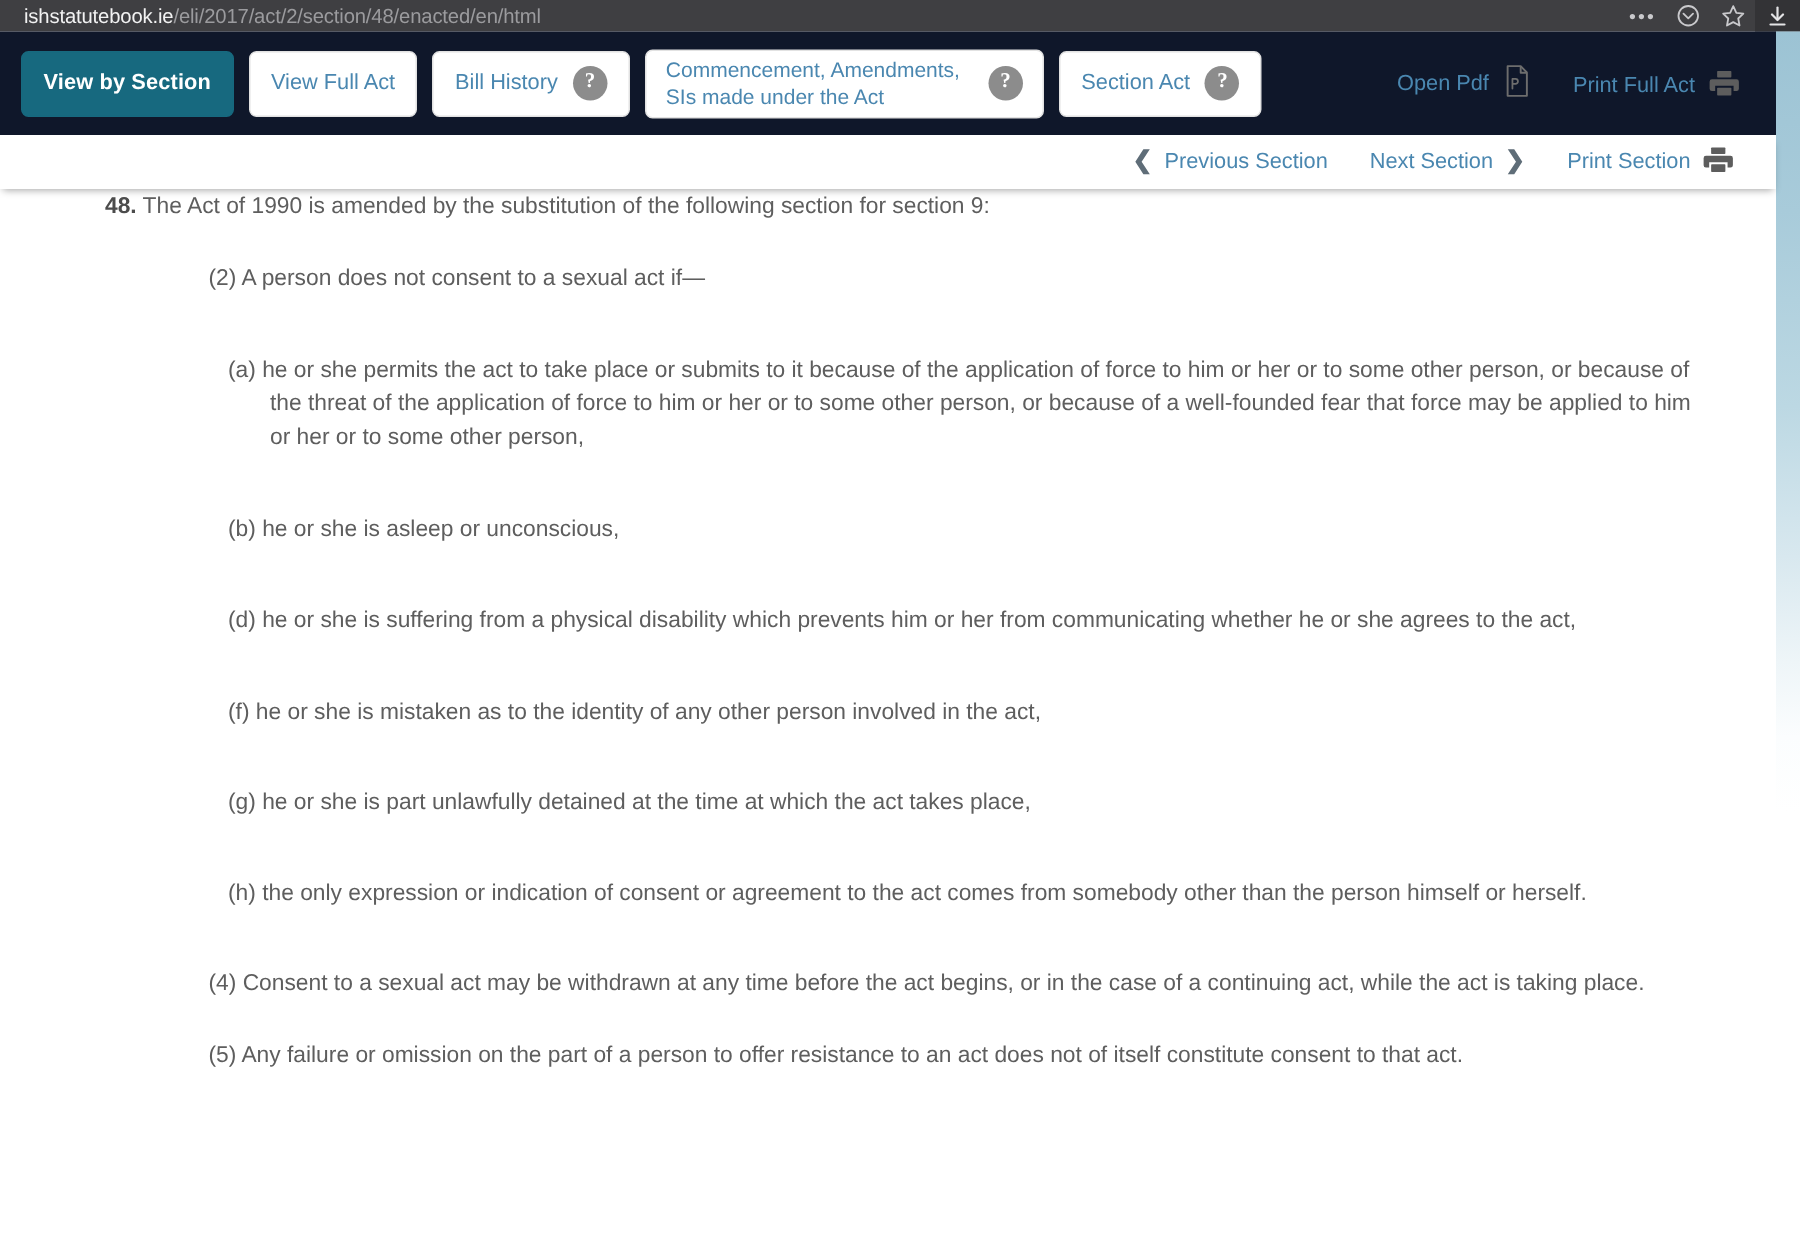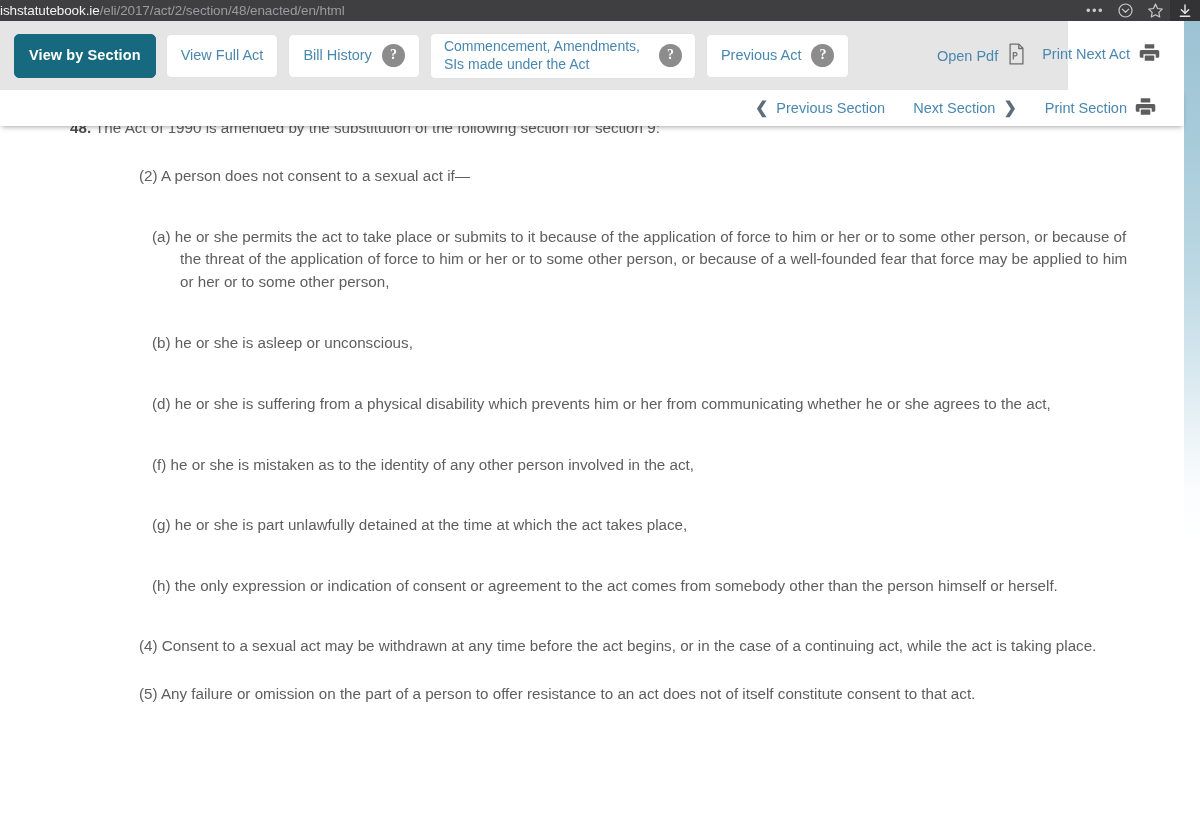--- a/index.html
+++ b/index.html
@@ -23,20 +23,21 @@
   
   .browser-bar {
     position: absolute;
     top: 0; left: 0;
     width: 1200px;
     height: 21px;
     background: #3f3f42;
     display: flex;
     align-items: center;
     box-sizing: border-box;
+    padding-left: 16px;
   }
   .url-wrap {
     flex: 1 1 auto;
     padding-left: 0px;
     overflow: hidden;
     white-space: nowrap;
     font-size: 13.5px;
     line-height: 21px;
     letter-spacing: -0.1px;
   }
@@ -66,23 +67,23 @@
     letter-spacing: 1.5px;
     font-size: 13px;
     line-height: 10px;
     color: #c9c9cc;
   }
 
   
   .site-top {
     position: absolute;
     top: 21px; left: 0;
-    width: 1068px;
+    width: 1184px;
     height: 69px;
-    background: #e5e5e5;
+    background: #0f172a;
     box-sizing: border-box;
   }
   .toolbar-row {
     position: absolute;
     top: 0; left: 0;
     width: 1184px;
     height: 69px;
     display: flex;
     align-items: center;
     padding: 0 14px;
@@ -135,22 +136,22 @@
     font-weight: bold;
     display: flex;
     align-items: center;
     justify-content: center;
     font-family: "Liberation Serif", serif;
   }
 
   .toolbar-right {
     margin-left: auto;
     display: flex;
-    align-items: flex-start;
-    gap: 16px;
+    align-items: flex-end;
+    gap: 28px;
     padding-right: 10px;
   }
   .tool-link {
     display: flex;
     align-items: center;
     gap: 9px;
     color: #4a87b0;
     font-size: 14.5px;
     cursor: pointer;
     white-space: nowrap;
@@ -202,21 +203,21 @@
         #d8e8ef 350px,
         #eef5f8 420px,
         #fbfdfe 470px,
         #ffffff 520px);
     z-index: 2;
   }
 
   
   .doc {
     position: absolute;
-    top: 112px; left: 0;
+    top: 122px; left: 0;
     width: 1184px;
     height: 697px;
     background: #ffffff;
     overflow: hidden;
     box-sizing: border-box;
     color: #5e5e5e;
     font-size: 15.2px;
   }
   .doc-inner {
     padding: 0 40px 0 70px;
@@ -305,37 +306,37 @@
         <span class="btn-text">Bill History</span>
         <span class="help-badge">?</span>
       </div>
 
       <div class="btn two-line">
         <span class="btn-text">Commencement, Amendments, SIs made under the Act</span>
         <span class="help-badge">?</span>
       </div>
 
       <div class="btn">
-        <span class="btn-text">Previous Act</span>
+        <span class="btn-text">Section Act</span>
         <span class="help-badge">?</span>
       </div>
 
       <div class="toolbar-right">
         <div class="tool-link">
           <span>Open Pdf</span>
           <span>
             <svg width="19" height="22" viewBox="0 0 20 24" fill="none" stroke="#6d6d6d" stroke-width="1.4">
               <path d="M3 1.2 h9.5 L17 5.8 V22.8 H3 Z" stroke-linejoin="round"></path>
               <path d="M12.5 1.2 V6 H17" stroke-linejoin="round"></path>
               <path d="M6.5 17.5 V10.5 h2.2 a1.8 1.8 0 0 1 0 3.6 H6.5" stroke-width="1.3" stroke-linejoin="round" stroke-linecap="round"></path>
             </svg>
           </span>
         </div>
         <div class="tool-link">
-          <span>Print Next Act</span>
+          <span>Print Full Act</span>
           <span>
             <svg width="21" height="19" viewBox="0 0 24 22" fill="#5d5d5d">
               <rect x="6.5" y="1.5" width="11" height="5" rx="0.6"></rect>
               <path d="M2.5 8 h19 a1.8 1.8 0 0 1 1.8 1.8 v5.4 a1.8 1.8 0 0 1 -1.8 1.8 h-2.3 v-4 H5 v4 H2.5 A1.8 1.8 0 0 1 0.7 15.2 V9.8 A1.8 1.8 0 0 1 2.5 8 Z"></path>
               <rect x="6.5" y="14.5" width="11" height="6" rx="0.6"></rect>
             </svg>
           </span>
         </div>
       </div>
 

